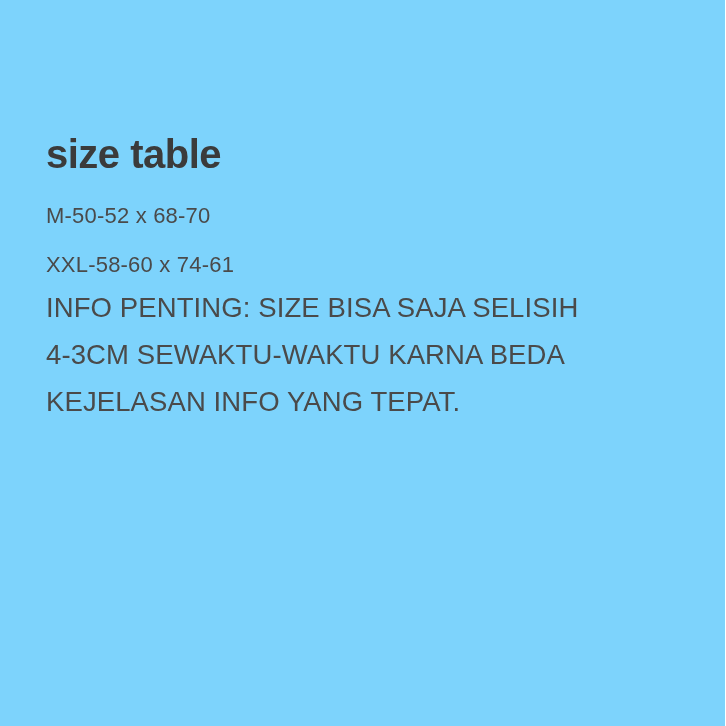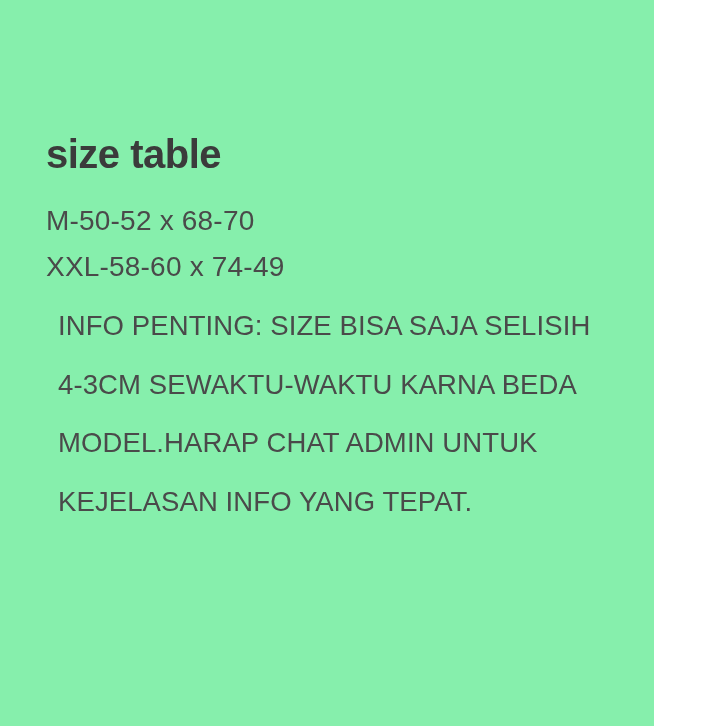--- a/index.html
+++ b/index.html
@@ -8,23 +8,23 @@
   }
   body {
     width: 726px;
     height: 726px;
     background: #ffffff;
     font-family: "Liberation Sans", sans-serif;
     overflow: hidden;
   }
   .page {
     position: relative;
-    width: 654px;
+    width: 725px;
     height: 726px;
-    background: #86efac;
+    background: #7dd3fc;
     box-sizing: border-box;
   }
   .content {
     position: absolute;
     left: 46px;
     top: 132px;
     right: 30px;
   }
   .title {
     font-size: 40px;
@@ -33,52 +33,52 @@
     letter-spacing: -0.5px;
     line-height: 1.1;
     margin: 0 0 22px 0;
   }
   .size-list {
     margin: 0;
     padding: 0;
     list-style: none;
   }
   .size-list li {
-    font-size: 28px;
+    font-size: 22px;
     color: #4a4a4a;
     line-height: 1.66;
     letter-spacing: 0.2px;
     white-space: nowrap;
+    margin-top: 12px;
   }
   .note {
     margin-top: 2px;
   }
   .note p {
-    margin: 12px;
+    margin: 0;
     font-size: 27.5px;
     color: #4a4a4a;
     line-height: 1.70;
     letter-spacing: 0.1px;
     white-space: nowrap;
   }
 </style>
 </head>
 <body>
 
 <div class="page">
   <div class="content">
 
     <h1 class="title">size table</h1>
 
     <ul class="size-list">
       <li>M-50-52 x 68-70</li>
-      <li>XXL-58-60 x 74-49</li>
+      <li>XXL-58-60 x 74-61</li>
     </ul>
 
     <div class="note">
       <p>INFO PENTING: SIZE BISA SAJA SELISIH</p>
       <p>4-3CM SEWAKTU-WAKTU KARNA BEDA</p>
-      <p>MODEL.HARAP CHAT ADMIN UNTUK</p>
       <p>KEJELASAN INFO YANG TEPAT.</p>
     </div>
 
   </div>
 </div>
 
 </body></html>

